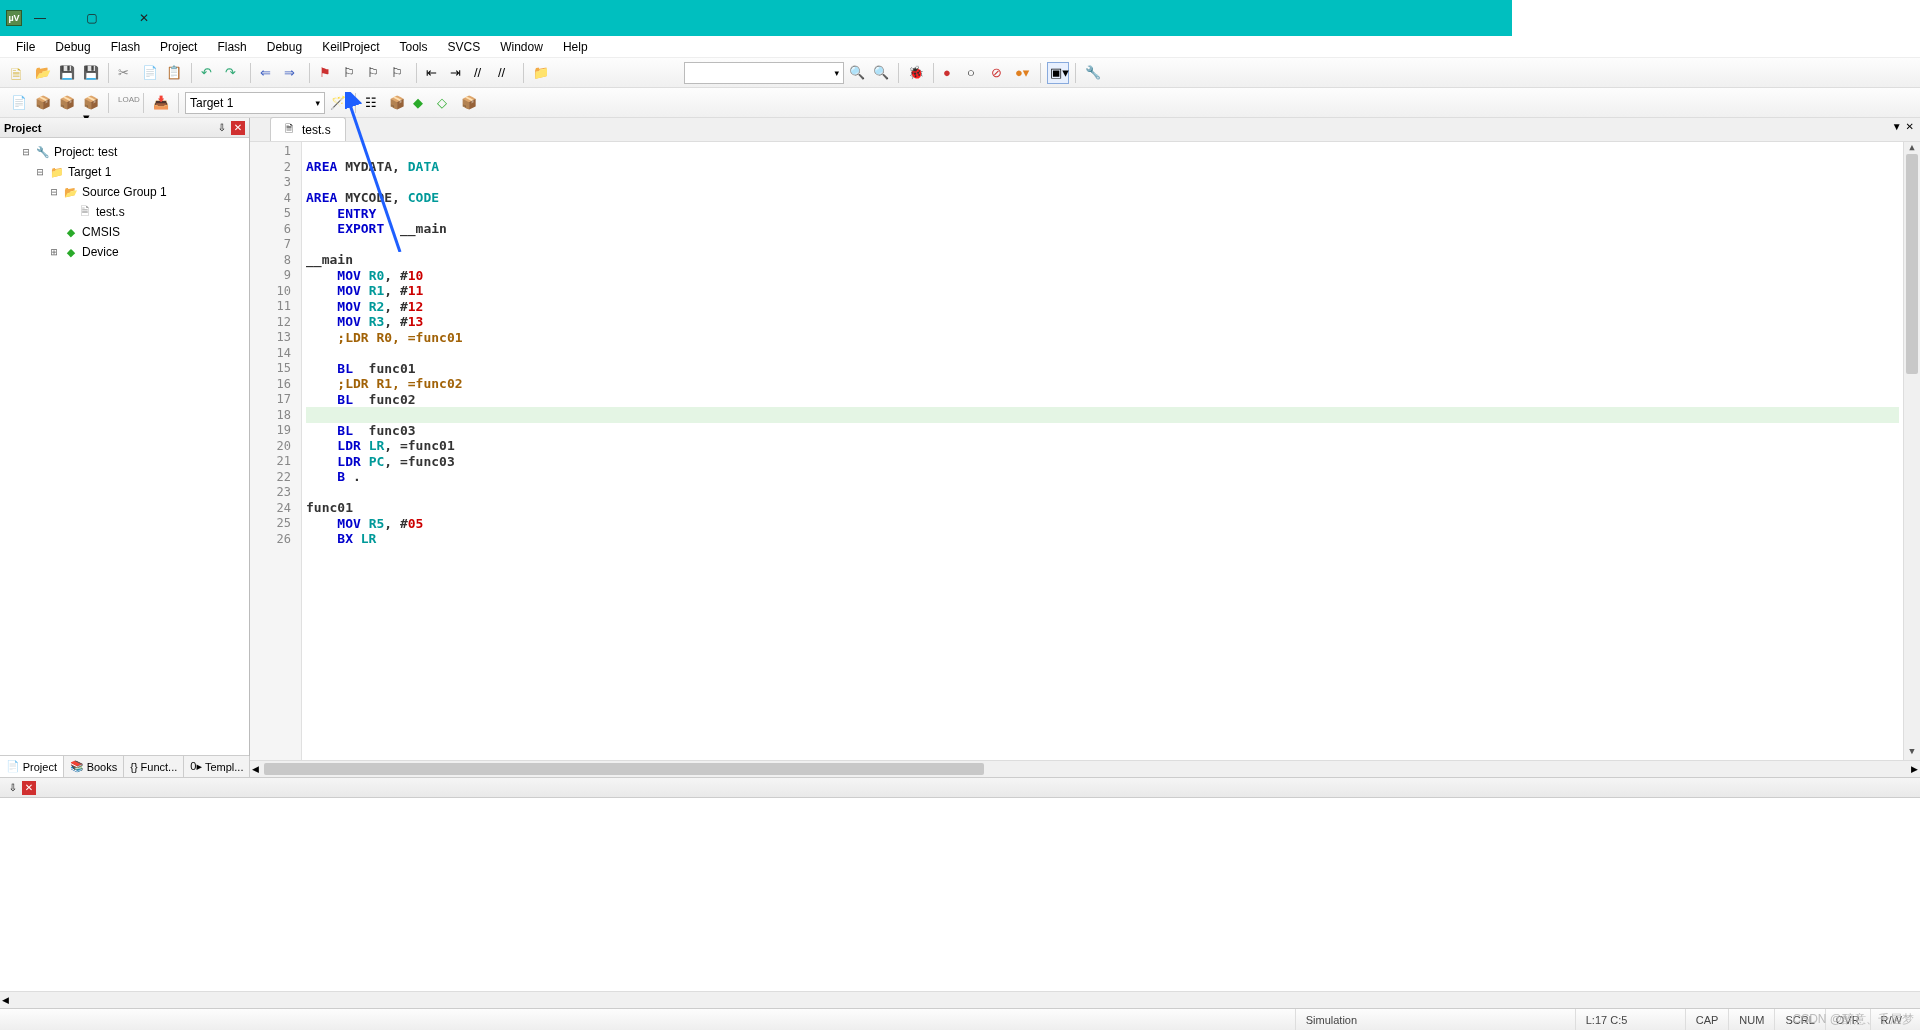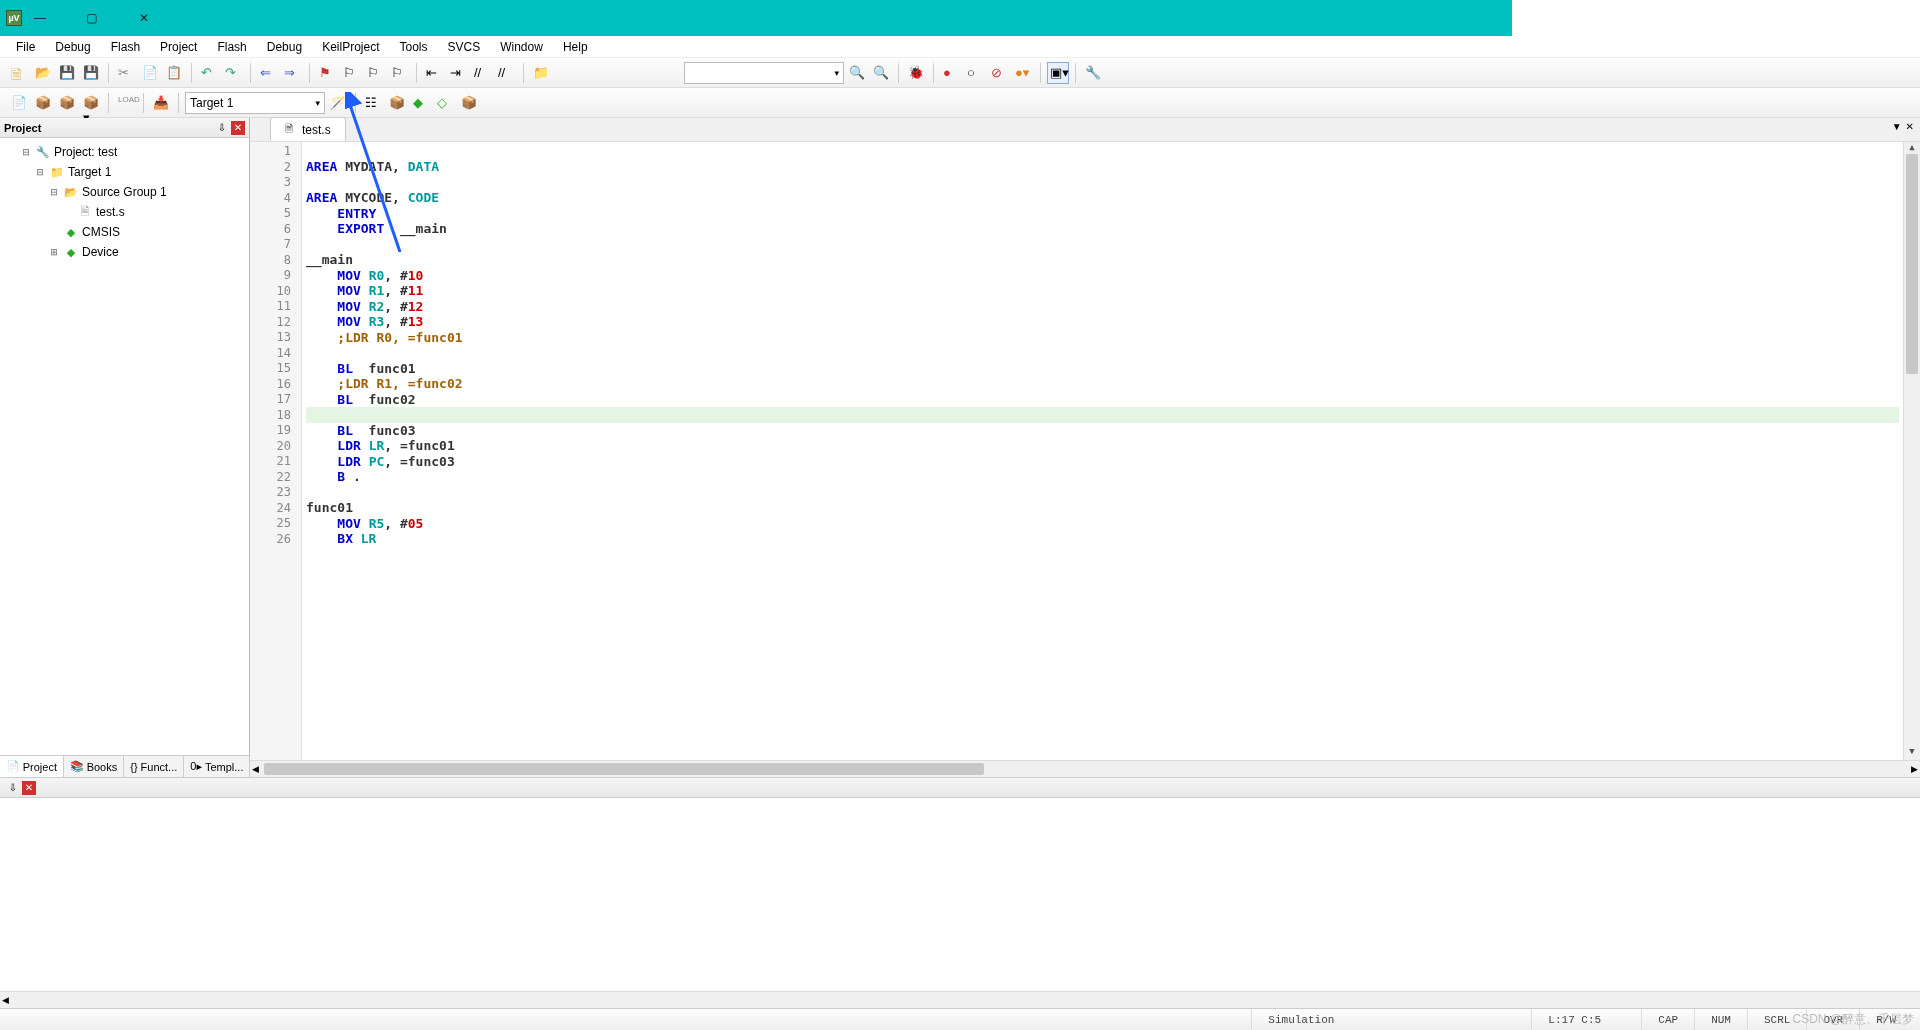--- a/index.html
+++ b/index.html
@@ -57,21 +57,21 @@
 .vscroll { width: 17px; background: #f0f0f0; border-left: 1px solid #ddd; position: relative; }
 .vscroll .thumb { position: absolute; left: 2px; right: 2px; top: 12px; height: 220px; background: #c8c8c8; border-radius: 2px; }
 .vscroll .arr { position: absolute; left: 0; right: 0; height: 14px; text-align: center; font-size: 9px; color: #555; }
 .hscroll { height: 17px; background: #f0f0f0; border-top: 1px solid #ddd; display: flex; align-items: center; position: relative; }
 .hscroll .thumb { position: absolute; left: 14px; width: 720px; top: 2px; bottom: 2px; background: #c8c8c8; border-radius: 2px; }
 .annotation-arrow { position: absolute; left: 345px; top: 92px; height: 160px; width: 60px; pointer-events: none; z-index: 50; }
 .output-panel { height: 230px; display: flex; flex-direction: column; }
 .output-body { flex: 1; background: #fff; }
 .output-hscroll { height: 17px; background: #f0f0f0; border-top: 1px solid #ddd; }
 .statusbar { height: 22px; background: linear-gradient(#fdfdfd,#eee); border-top: 1px solid #ccc; display: flex; align-items: center; font-size: 11px; color: #444; padding: 0 8px; }
-.statusbar .cell { padding: 0 16px; border-left: 1px solid #ddd; height: 100%; display: flex; align-items: center; font-family: Liberation Mono, monospace; }
+.statusbar .cell { padding: 0 10px; border-left: 1px solid #ddd; height: 100%; display: flex; align-items: center; }
 .statusbar .spacer { flex: 1; }
 .watermark { position: absolute; right: 6px; bottom: 2px; color: #bbb; font-size: 12px; }
 
 .ic { width: 16px; height: 16px; display: inline-block; }
 .ic-new { color:#d4b030; } .ic-open { color:#d4b030; } .ic-save { color:#4060c0; } .ic-saveall{ color:#4060c0;}
 .ic-cut{color:#888;} .ic-copy{color:#c08040;} .ic-paste{color:#c08040;}
 .ic-undo{color:#3a7;} .ic-redo{color:#3a7;}
 .ic-left{color:#4060c0;} .ic-right{color:#4060c0;}
 .ic-flag{color:#cc3030;}
 .ic-red{color:#cc3030;} .ic-orange{color:#e08020;}

